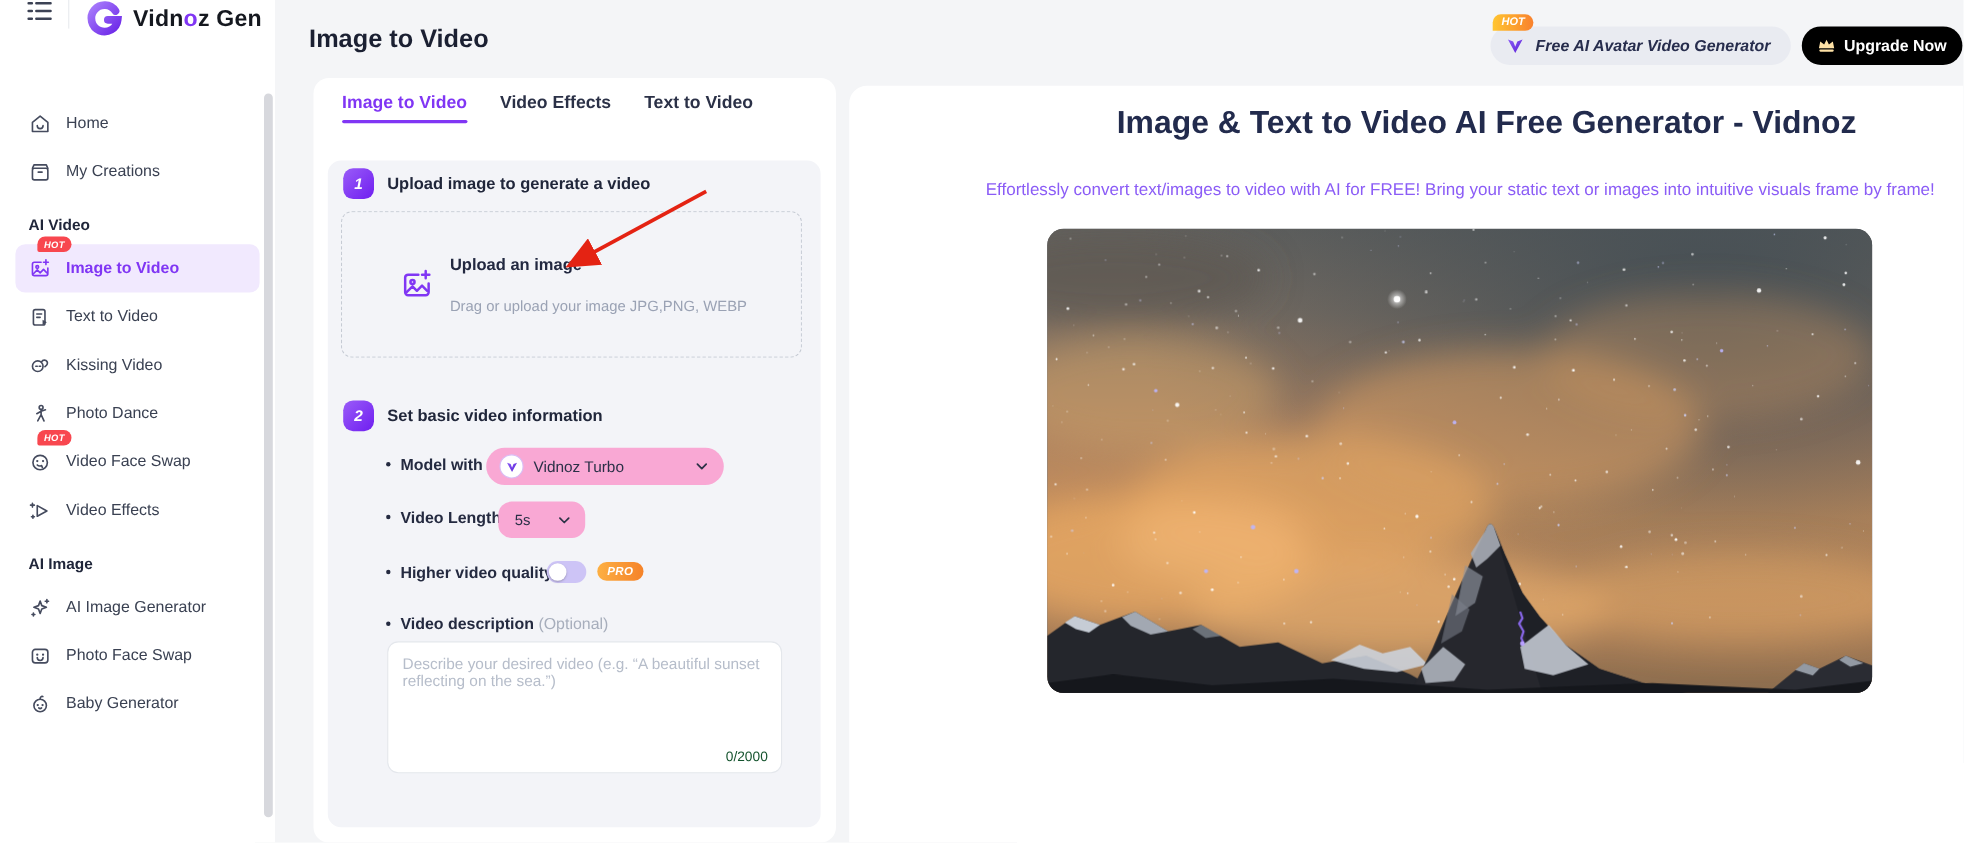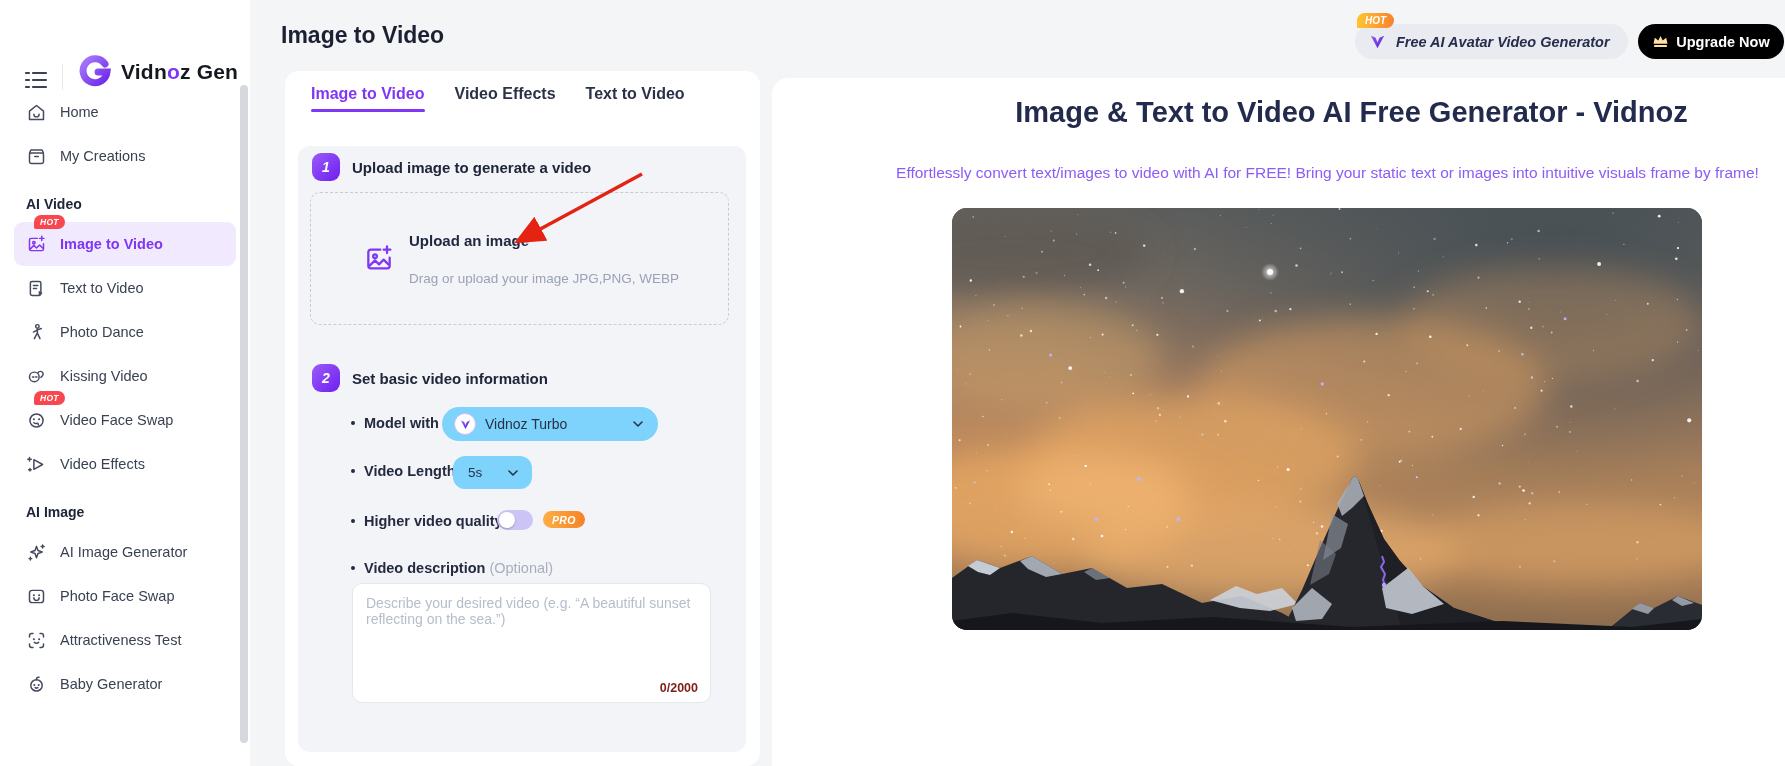--- a/index.html
+++ b/index.html
@@ -1,21 +1,21 @@
 <!DOCTYPE html>
 <html><head>
 <meta charset="utf-8">
 <style>
   * { margin:0; padding:0; box-sizing:border-box; }
   html,body { width:1785px; height:766px; overflow:hidden; }
   body { position:relative; background:#f4f5f7; font-family:"Liberation Sans","DejaVu Sans",sans-serif; color:#2a3044; }
 
   
   .sidebar { position:absolute; left:0; top:0; width:250px; height:766px; background:#ffffff; z-index:10; }
-  .side-head { display:flex; align-items:flex-end; height:90px; padding-left:24px; }
+  .side-head { display:flex; align-items:flex-start; height:90px; padding-left:24px; }
   .burger { width:24px; height:20px; cursor:pointer; color:#3c4254; }
   .side-divider { width:1px; height:26px; background:#e8eaee; margin:0 14px 0 14px; }
   .logo { display:flex; align-items:center; gap:8px; cursor:pointer; }
   .logo-mark { width:36px; height:36px; }
   .logo-text { font-size:21px; font-weight:800; color:#15181f; letter-spacing:.2px; }
   .logo-text .accent { color:#8036f4; }
   .nav { padding:0 14px; }
   .nav-item { position:relative; display:flex; align-items:center; gap:13px; height:44px; padding:0 10px 0 12px; border-radius:9px; cursor:pointer; }
   .nav-item .nav-label { font-size:14.5px; color:#3a4152; }
   .nav-icon { width:21px; height:21px; color:#454b5e; flex:0 0 auto; display:flex; }
@@ -52,32 +52,32 @@
   .step-head { position:absolute; left:14px; display:flex; align-items:center; gap:12px; }
   .step-num { width:28px; height:28px; border-radius:9px; background:linear-gradient(135deg,#9a5cf8,#6f1ef0); color:#fff; font-size:14px; font-weight:800; font-style:italic; display:flex; align-items:center; justify-content:center; }
   .step-title { font-size:15px; font-weight:700; color:#20263a; }
   .upload-box { position:absolute; left:12px; top:46px; width:419px; height:133px; border:1.5px dashed #c6cbd4; border-radius:10px; display:flex; align-items:center; padding-left:52px; gap:14px; cursor:pointer; }
   .upload-icon { width:32px; height:32px; color:#8036f4; }
   .upload-title { font-size:15px; font-weight:700; color:#222840; }
   .upload-hint { font-size:13.5px; color:#9aa2b4; margin-top:22px; }
   .field-label { position:absolute; left:53px; font-size:14.5px; font-weight:700; color:#242a40; }
   .field-label::before { content:""; display:inline-block; width:4px; height:4px; border-radius:50%; background:#242a40; margin-right:9px; vertical-align:3px; }
   .optional { font-weight:400; color:#a7aebc; }
-  .dropdown { position:absolute; background:#7dd3fc; border-radius:17px; display:flex; align-items:center; padding:0 12px; cursor:pointer; }
+  .dropdown { position:absolute; background:#f9a8d4; border-radius:17px; display:flex; align-items:center; padding:0 12px; cursor:pointer; }
   .dd-text { font-size:14px; color:#2a3047; }
   .chev { width:16px; height:16px; color:#2c3246; margin-left:auto; }
   .model-ic { width:22px; height:22px; border-radius:50%; border:1.5px solid #d8bdf5; background:#fff; display:flex; align-items:center; justify-content:center; margin-right:9px; }
   .model-ic svg { width:13px; height:13px; }
   .toggle { position:absolute; left:199px; top:364px; width:36px; height:20px; border-radius:10px; background:#cdc4f6; cursor:pointer; }
   .toggle .knob { position:absolute; left:2px; top:2px; width:16px; height:16px; border-radius:50%; background:#fff; box-shadow:0 1px 2px rgba(0,0,0,.25); }
   .pro-badge { position:absolute; left:245px; top:365px; background:linear-gradient(93deg,#fdb043,#f58229); color:#fff; font-size:10.5px; font-weight:800; font-style:italic; padding:2.5px 9px; border-radius:9px; letter-spacing:.3px; }
   .ta-wrap { position:absolute; left:54px; top:437px; width:359px; height:120px; }
   .ta-wrap textarea { width:100%; height:100%; resize:none; border:1px solid #e4e7ec; border-radius:10px; background:#fff; padding:11px 13px; font-family:inherit; font-size:14px; color:#333a4d; outline:none; }
   .ta-wrap textarea::placeholder { color:#b6bdca; }
-  .char-counter { position:absolute; right:13px; bottom:8px; font-size:12.5px; color:#7f1d1d;font-weight:bold; }
+  .char-counter { position:absolute; right:13px; bottom:8px; font-size:12.5px; color:#14532d; }
 
   .anno-arrow { position:absolute; left:498px; top:162px; z-index:30; pointer-events:none; }
 </style>
 </head>
 <body>
 
 <aside class="sidebar">
   <div class="side-head">
     <span class="burger">
       <svg viewBox="0 0 24 20" fill="none" stroke="currentColor" stroke-width="2.2" stroke-linecap="round">
@@ -140,37 +140,37 @@
             <rect x="5" y="4" width="12" height="16" rx="2"></rect>
             <path d="M8.5 8.5h5M8.5 12h3.5"></path>
             <path d="M14.5 14.5l4.5 2.7-4.5 2.7z" fill="currentColor" stroke="none"></path>
           </svg>
         </span>
       <span class="nav-label">Text to Video</span>
     </div>
     <div class="nav-item">
       <span class="nav-icon">
         <svg viewBox="0 0 24 24" fill="none" stroke="currentColor" stroke-width="1.7" stroke-linecap="round" stroke-linejoin="round">
-            <circle cx="13" cy="5" r="2"></circle>
-            <path d="M13 7.5v5M13 12.5l-3.5 6.5M13 12.5l3 6.5M13 9l-4.5 2.5M13 9l4.5-1.5"></path>
-          </svg>
-        </span>
-      <span class="nav-label">Photo Dance</span>
-    </div>
-    <div class="nav-item">
-      <span class="nav-icon">
-        <svg viewBox="0 0 24 24" fill="none" stroke="currentColor" stroke-width="1.7" stroke-linecap="round" stroke-linejoin="round">
             <circle cx="9.5" cy="12.5" r="5.5"></circle>
             <path d="M13.5 8c1.2-2.4 4.4-2.4 5.6-.4 1 1.7 0 3.8-2.1 5.4"></path>
             <path d="M7.5 12.5h1.5M11 12.5h1.5"></path>
           </svg>
         </span>
       <span class="nav-label">Kissing Video</span>
     </div>
     <div class="nav-item">
+      <span class="nav-icon">
+        <svg viewBox="0 0 24 24" fill="none" stroke="currentColor" stroke-width="1.7" stroke-linecap="round" stroke-linejoin="round">
+            <circle cx="13" cy="5" r="2"></circle>
+            <path d="M13 7.5v5M13 12.5l-3.5 6.5M13 12.5l3 6.5M13 9l-4.5 2.5M13 9l4.5-1.5"></path>
+          </svg>
+        </span>
+      <span class="nav-label">Photo Dance</span>
+    </div>
+    <div class="nav-item">
       <span class="mini-badge">HOT</span>
       <span class="nav-icon">
         <svg viewBox="0 0 24 24" fill="none" stroke="currentColor" stroke-width="1.7" stroke-linecap="round" stroke-linejoin="round">
             <circle cx="12" cy="12" r="7.5"></circle>
             <path d="M9 10.5h.01M15 10.5h.01" stroke-width="2.4"></path>
             <path d="M9 14.5c1 1 2.5 1.3 4 .8M13.5 15.2l.8 2"></path>
           </svg>
         </span>
       <span class="nav-label">Video Face Swap</span>
     </div>
@@ -199,30 +199,20 @@
     </div>
     <div class="nav-item">
       <span class="nav-icon">
         <svg viewBox="0 0 24 24" fill="none" stroke="currentColor" stroke-width="1.7" stroke-linecap="round" stroke-linejoin="round">
             <rect x="4" y="5" width="16" height="14" rx="3"></rect>
             <path d="M9 10.5h.01M15 10.5h.01" stroke-width="2.4"></path>
             <path d="M9 13.5a3 3 0 0 0 6 0"></path>
           </svg>
         </span>
       <span class="nav-label">Photo Face Swap</span>
-    </div>
-    <div class="nav-item">
-      <span class="nav-icon">
-        <svg viewBox="0 0 24 24" fill="none" stroke="currentColor" stroke-width="1.7" stroke-linecap="round" stroke-linejoin="round">
-            <path d="M4 8V6.5A2.5 2.5 0 0 1 6.5 4H8M16 4h1.5A2.5 2.5 0 0 1 20 6.5V8M20 16v1.5a2.5 2.5 0 0 1-2.5 2.5H16M8 20H6.5A2.5 2.5 0 0 1 4 17.5V16"></path>
-            <path d="M9 10.5h.01M15 10.5h.01" stroke-width="2.4"></path>
-            <path d="M9.5 14a3 2.5 0 0 0 5 0"></path>
-          </svg>
-        </span>
-      <span class="nav-label">Attractiveness Test</span>
     </div>
     <div class="nav-item">
       <span class="nav-icon">
         <svg viewBox="0 0 24 24" fill="none" stroke="currentColor" stroke-width="1.7" stroke-linecap="round" stroke-linejoin="round">
             <circle cx="12" cy="13" r="6.5"></circle>
             <path d="M12 6.5c-.3-2 1.2-3.3 2.8-2.8"></path>
             <path d="M9.5 12.5h.01M14.5 12.5h.01" stroke-width="2.4"></path>
             <path d="M10.5 15.5a2 1.5 0 0 0 3 0"></path>
           </svg>
         </span>

